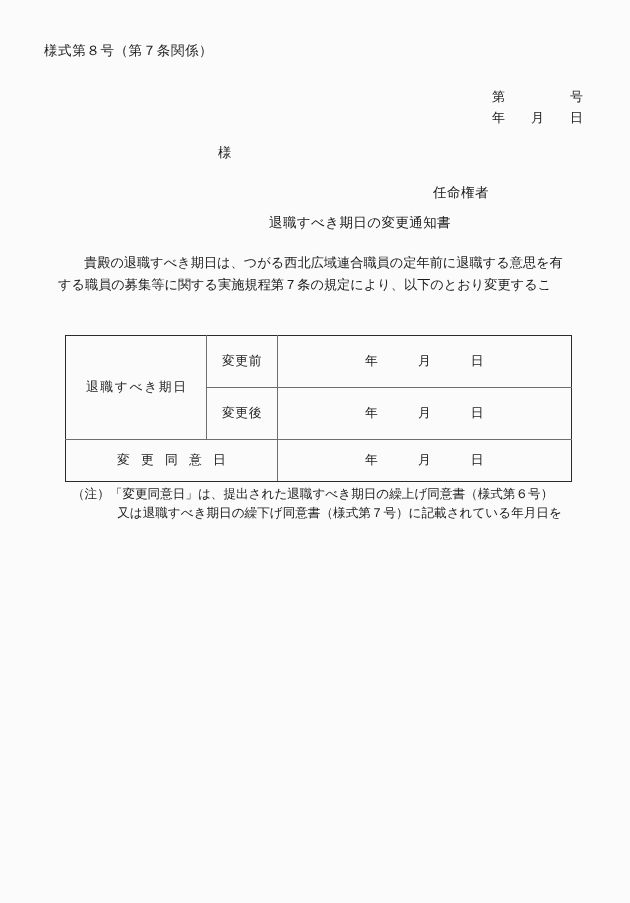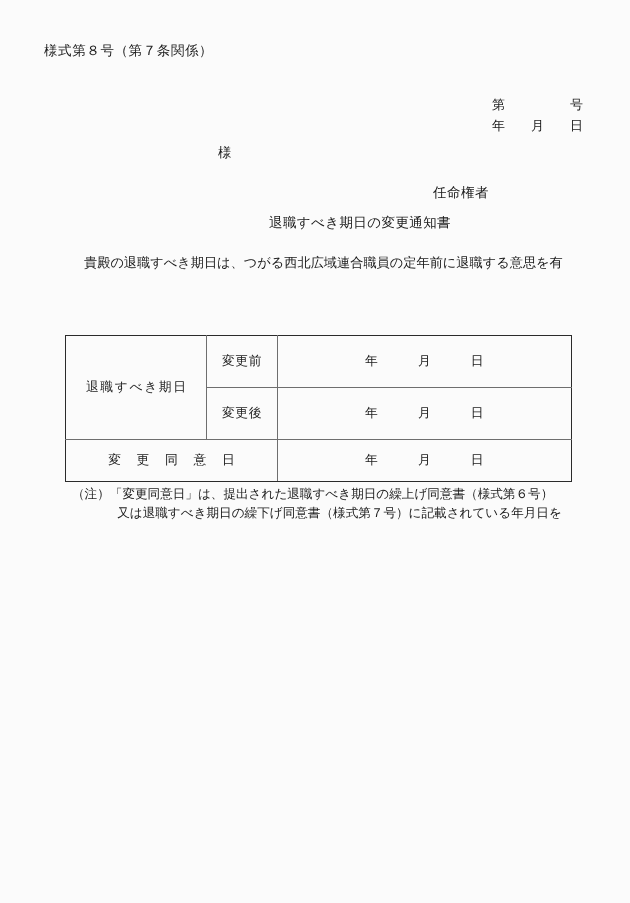--- a/index.html
+++ b/index.html
@@ -30,21 +30,21 @@
     top: 42px;
     font-size: 13.5px;
     letter-spacing: 0.6px;
     white-space: nowrap;
   }
 
   
   .doc-meta {
     position: absolute;
     right: 47px;
-    top: 94px;
+    top: 86px;
     font-size: 13px;
     line-height: 21px;
     text-align: left;
   }
   .doc-meta .meta-line {
     display: block;
     white-space: pre;
   }
 
   
@@ -109,21 +109,21 @@
   }
   .form-table td {
     border: 1px solid #6e6e6e;
     font-size: 12.8px;
     text-align: center;
     vertical-align: middle;
     padding: 0;
   }
   .form-table .outer-top    { border-top-color: #2b2b2b;    border-top-width: 1.5px; margin-left: 18px; }
   .form-table .outer-bottom { border-bottom-color: #2b2b2b; border-bottom-width: 1.5px; }
-  .form-table .outer-left   { border-left-color: #2b2b2b;   border-left-width: 1.5px; font-family: Liberation Mono, monospace; }
+  .form-table .outer-left   { border-left-color: #2b2b2b;   border-left-width: 1.5px; }
   .form-table .outer-right  { border-right-color: #2b2b2b;  border-right-width: 1.5px; }
 
   .cell-rowlabel {
     width: 140px;
     letter-spacing: 1.6px;
     text-indent: 1.6px;
   }
   .cell-sublabel {
     width: 70px;
     height: 51px;
@@ -175,20 +175,21 @@
   </div>
 
   <div class="addressee">様</div>
 
   <div class="authority">任命権者</div>
 
   <div class="doc-title">退職すべき期日の変更通知書</div>
 
   <div class="body-text">
     <span class="line indent">貴殿の退職すべき期日は、つがる西北広域連合職員の定年前に退職する意思を有</span>
+    <span class="line">する職員の募集等に関する実施規程第７条の規定により、以下のとおり変更するこ</span>
   </div>
 
   <table class="form-table">
     <tbody>
       <tr>
         <td class="cell-rowlabel outer-top outer-left" rowspan="2">退職すべき期日</td>
         <td class="cell-sublabel outer-top">変更前</td>
         <td class="cell-value outer-top outer-right">
           <span class="date-blank">年　　　月　　　日</span>
         </td>

